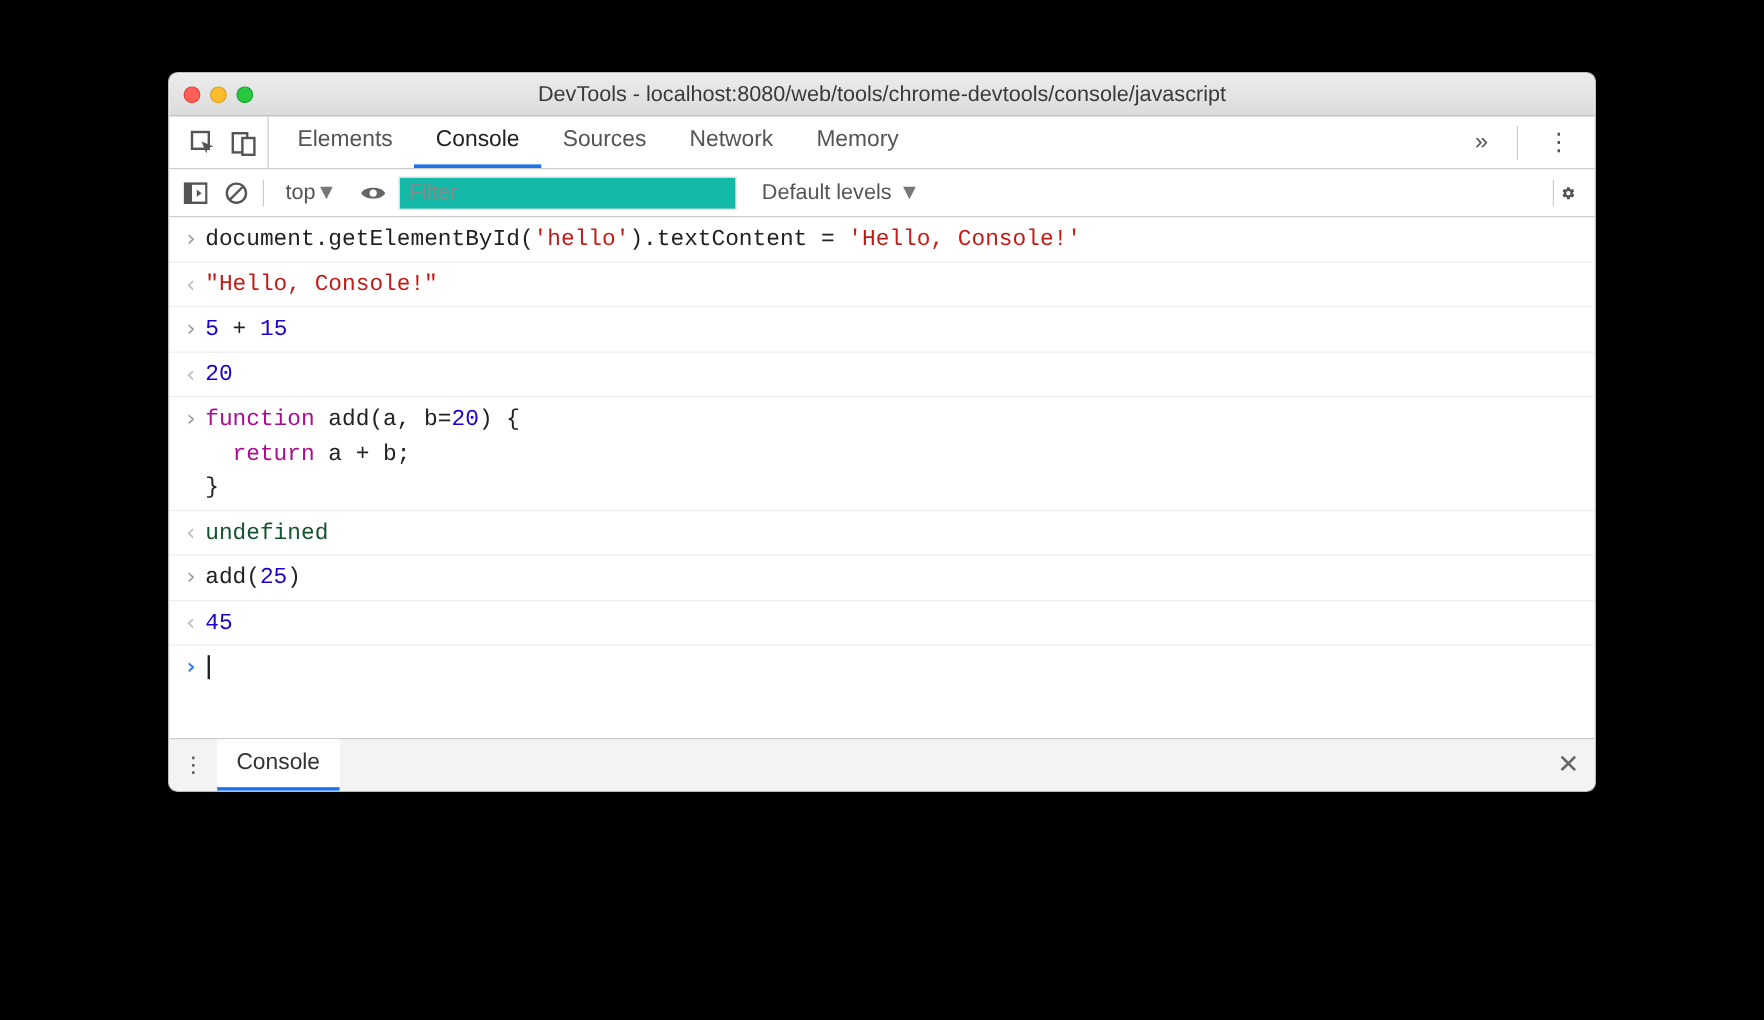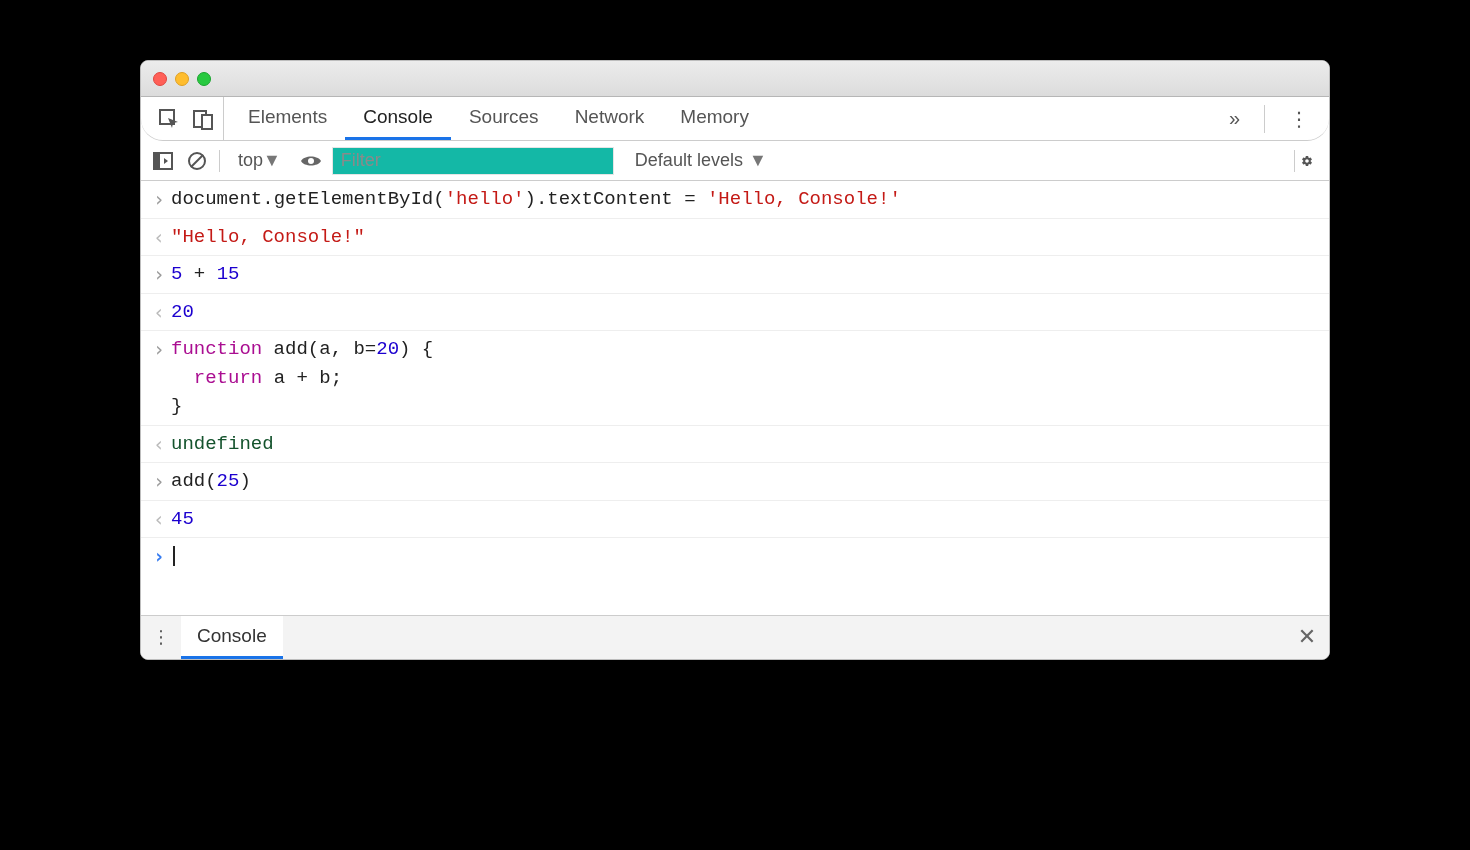--- a/index.html
+++ b/index.html
@@ -42,21 +42,20 @@
     font-size: 18px;
     color: #3a3a3a;
     pointer-events: none;
   }
   .tabbar {
     height: 44px;
     border-bottom: 1px solid #ccc;
     display: flex;
     align-items: stretch;
     padding: 0 8px;
-    border-radius: 22px;
   }
   .tabbar-left {
     display: flex;
     align-items: center;
     gap: 10px;
     padding: 0 8px;
     border-right: 1px solid #ccc;
     margin-right: 6px;
   }
   .iconbtn {
@@ -195,20 +194,21 @@
 <body>
 
 <div class="window">
 
   <div class="titlebar">
     <div class="traffic">
       <div class="tl red"></div>
       <div class="tl yellow"></div>
       <div class="tl green"></div>
     </div>
+    <div class="title">DevTools - localhost:8080/web/tools/chrome-devtools/console/javascript</div>
   </div>
 
   <div class="tabbar">
     <div class="tabbar-left">
       <div class="iconbtn">
         <svg width="22" height="22" viewBox="0 0 22 22">
             <rect x="2" y="2" width="14" height="14" fill="none" stroke="#555" stroke-width="2"></rect>
             <path d="M10 10 L20 14 L15 15 L14 20 Z" fill="#555"></path>
           </svg>
       </div>

